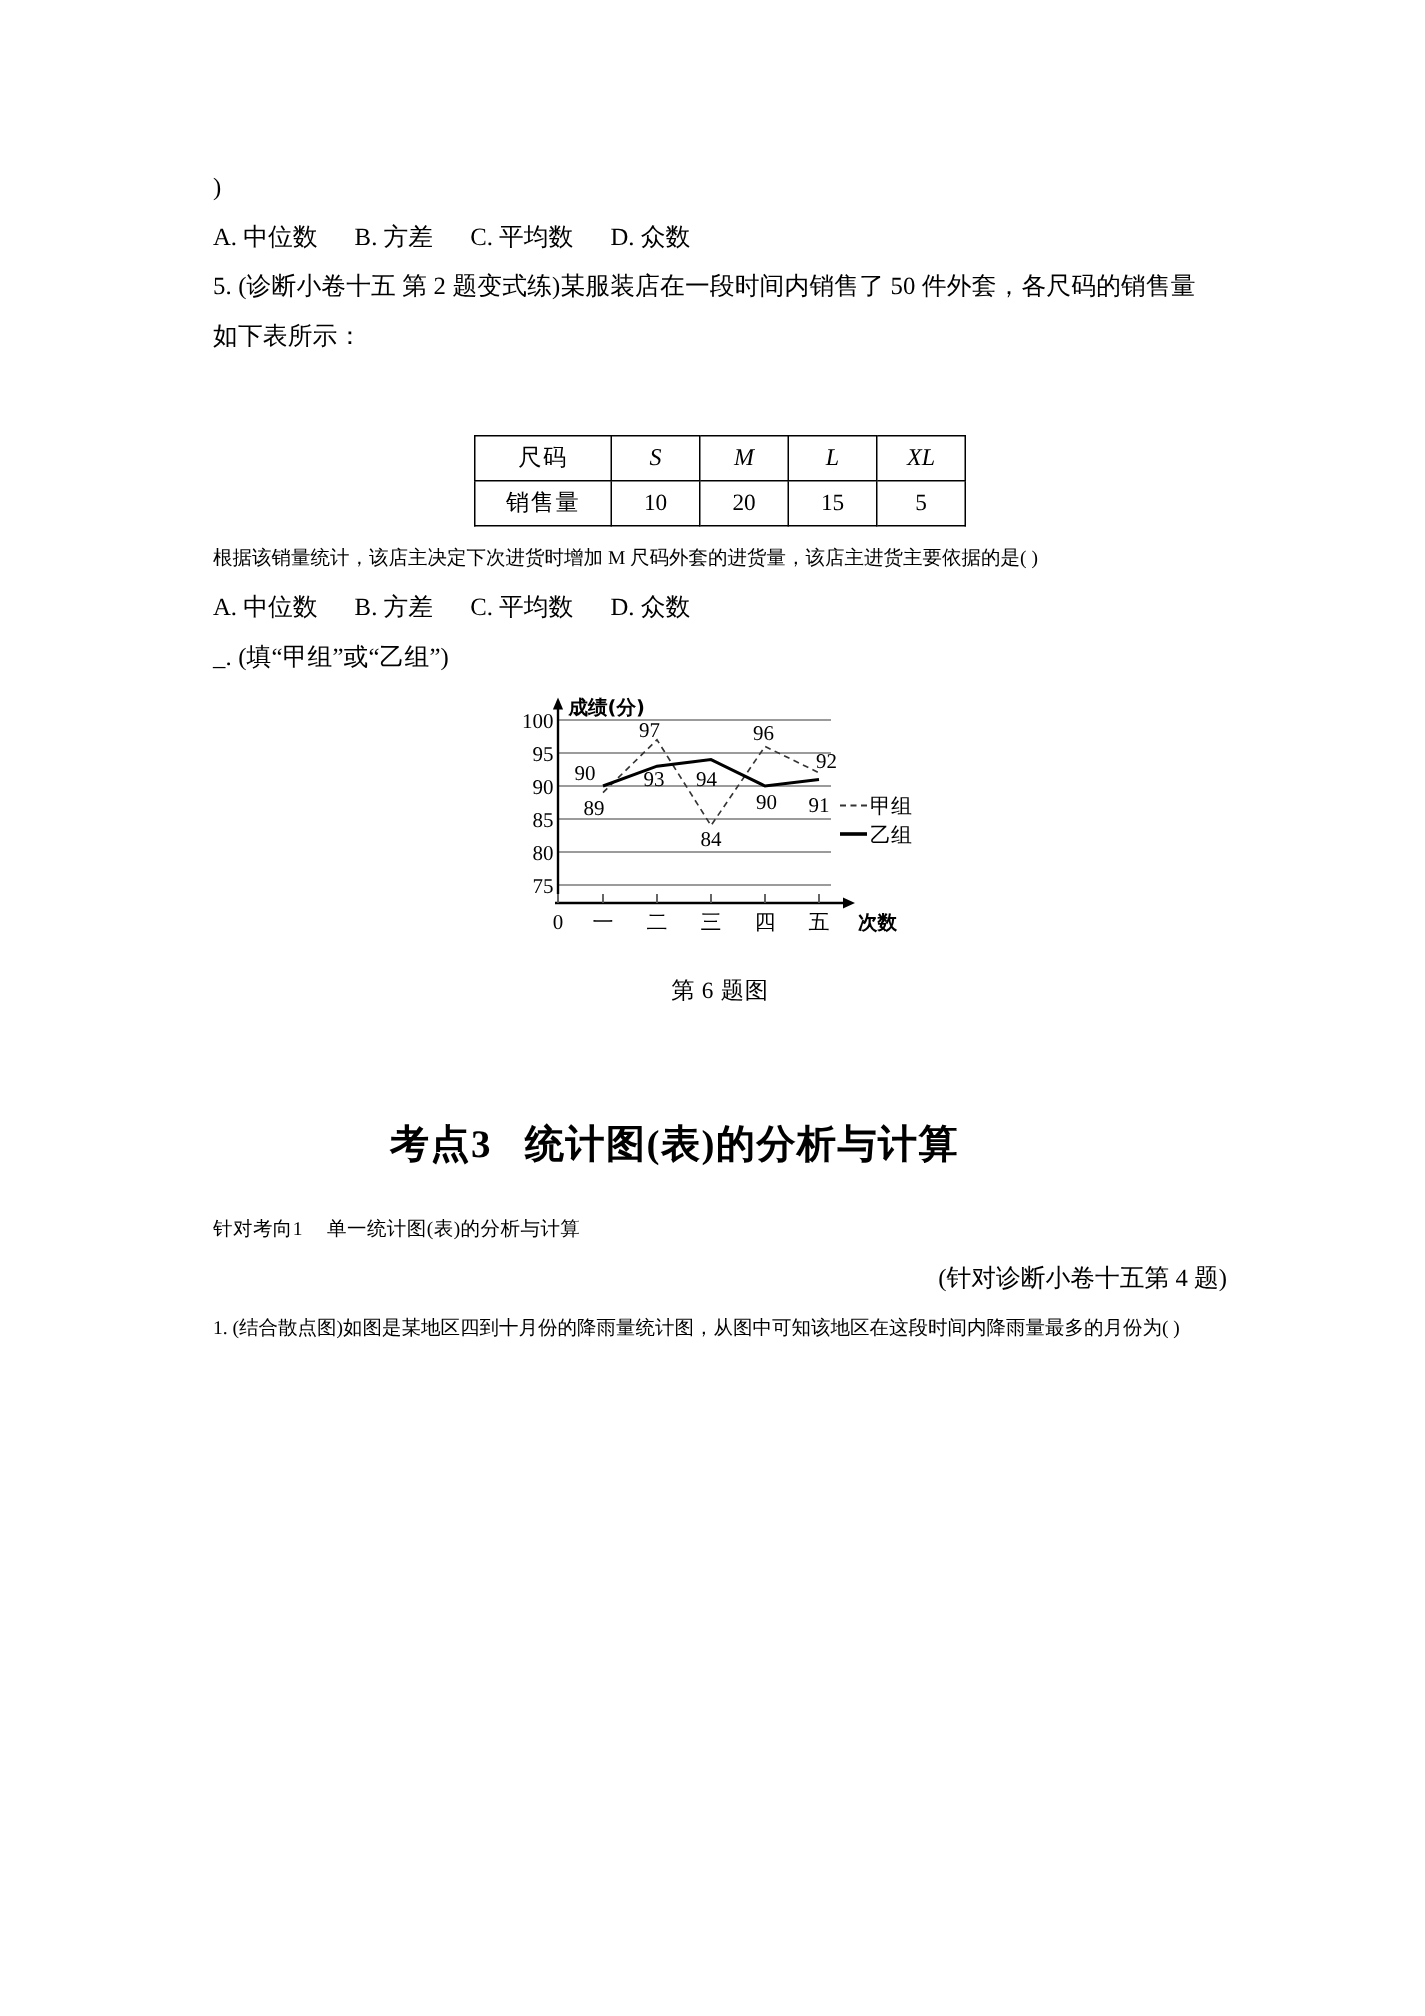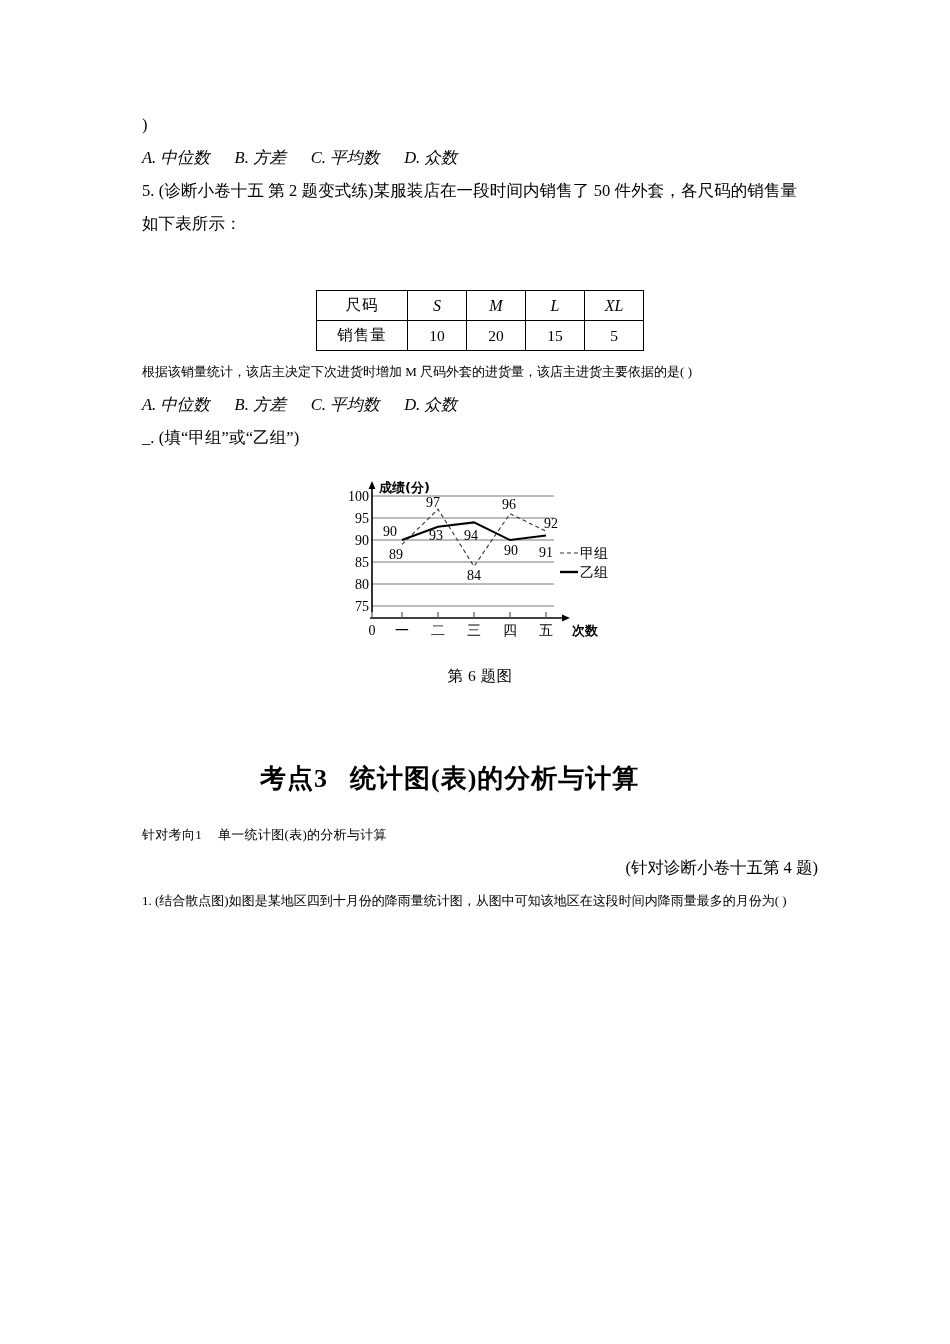--- a/index.html
+++ b/index.html
@@ -36,21 +36,20 @@
   .para {
     font-size: 13px;
     line-height: 33px;
     text-align: justify;
     text-justify: inter-ideograph;
   }
   .choices {
     font-size: 16.5px;
     line-height: 33px;
     white-space: pre;
-    font-style: italic;
   }
 
   
   .table-wrap {
     display: flex;
     justify-content: center;
     margin: 6px 0 4px 0;
   }
   table.size-table {
     border-collapse: collapse;
@@ -69,21 +68,21 @@
     letter-spacing: 1px;
   }
   table.size-table td.data-cell { width: 46px; }
   table.size-table td.hdr { font-style: italic; font-size: 16px; }
 
   
   .chart-block {
     position: relative;
     width: 676px;
     height: 186px;
-    margin-top: 24px;
+    margin-top: 8px;
   }
   .chart-svg {
     position: absolute;
     left: 190px;
     top: 0;
   }
   .fig-caption {
     text-align: center;
     font-size: 15.5px;
     margin-top: 2px;

